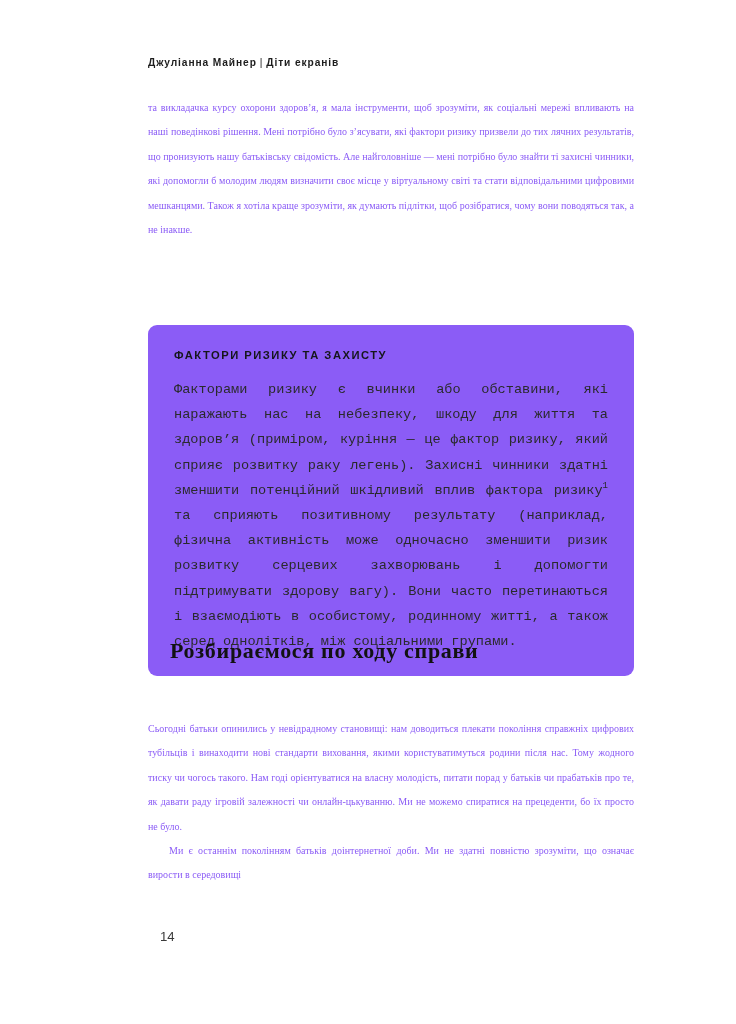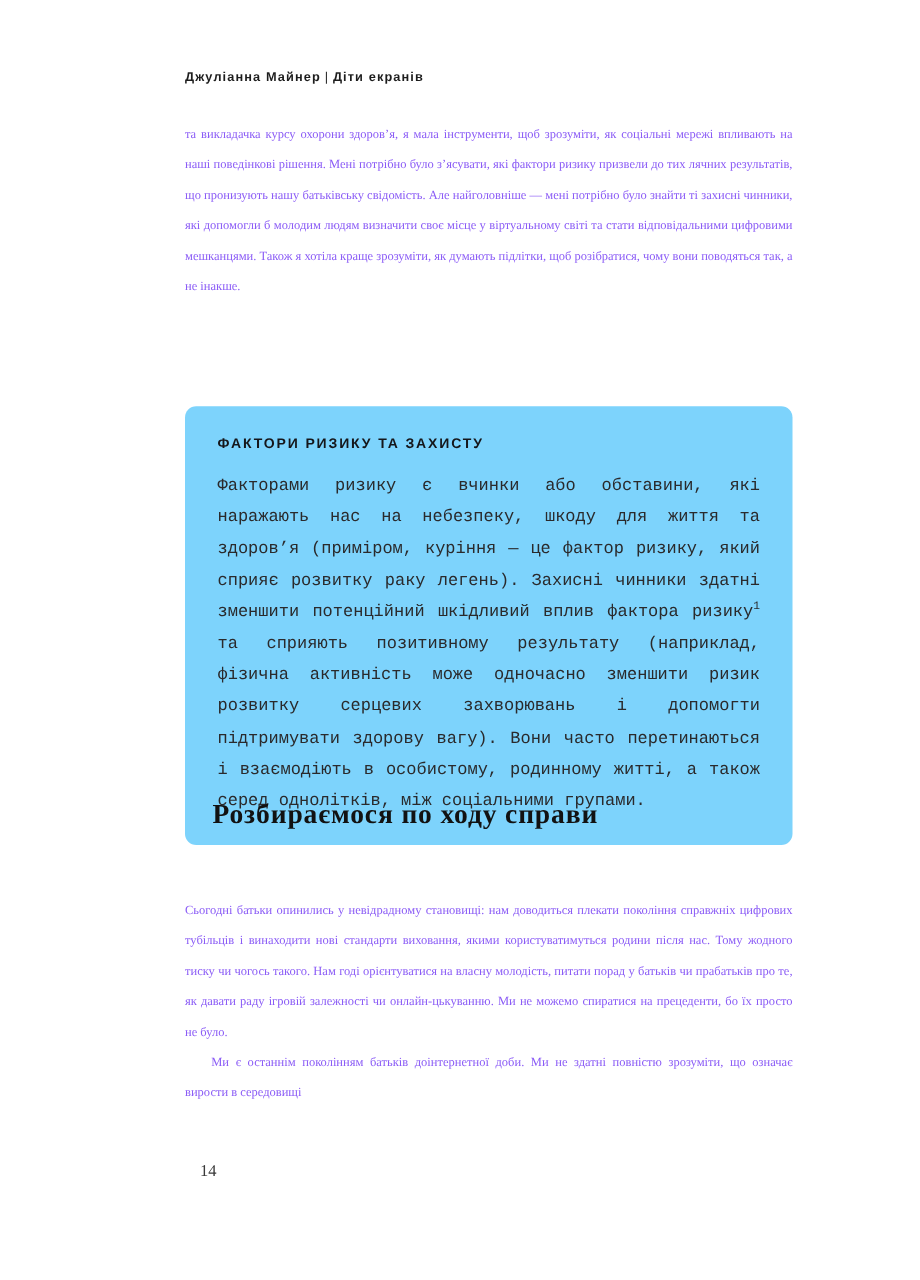--- a/index.html
+++ b/index.html
@@ -62,21 +62,21 @@
     text-indent: 21px;
   }
 
   
   .callout {
     position: absolute;
     left: 148px;
     top: 325px;
     width: 486px;
     box-sizing: border-box;
-    background: #7dd3fc;
+    background: #8b5cf6;
     border-radius: 9px;
     padding: 24px 26px 22px 26px;
   }
   .callout-title {
     margin: 0 0 16px 0;
     font-family: "Liberation Sans", "DejaVu Sans", sans-serif;
     font-size: 11.2px;
     font-weight: bold;
     letter-spacing: 1.5px;
     color: #15161a;
@@ -116,21 +116,21 @@
     left: 148px;
     top: 681px;
     width: 486px;
     margin-top: 36px;
   }
 
   .folio {
     position: absolute;
     left: 160px;
     top: 929px;
-    font-family: Liberation Serif, serif;
+    font-family: Liberation Sans, sans-serif;
     font-size: 13.2px;
     color: #3a3a3a;
   }
 </style>
 </head>
 <body>
 
 <div class="page">
 
   <div class="running-head">

